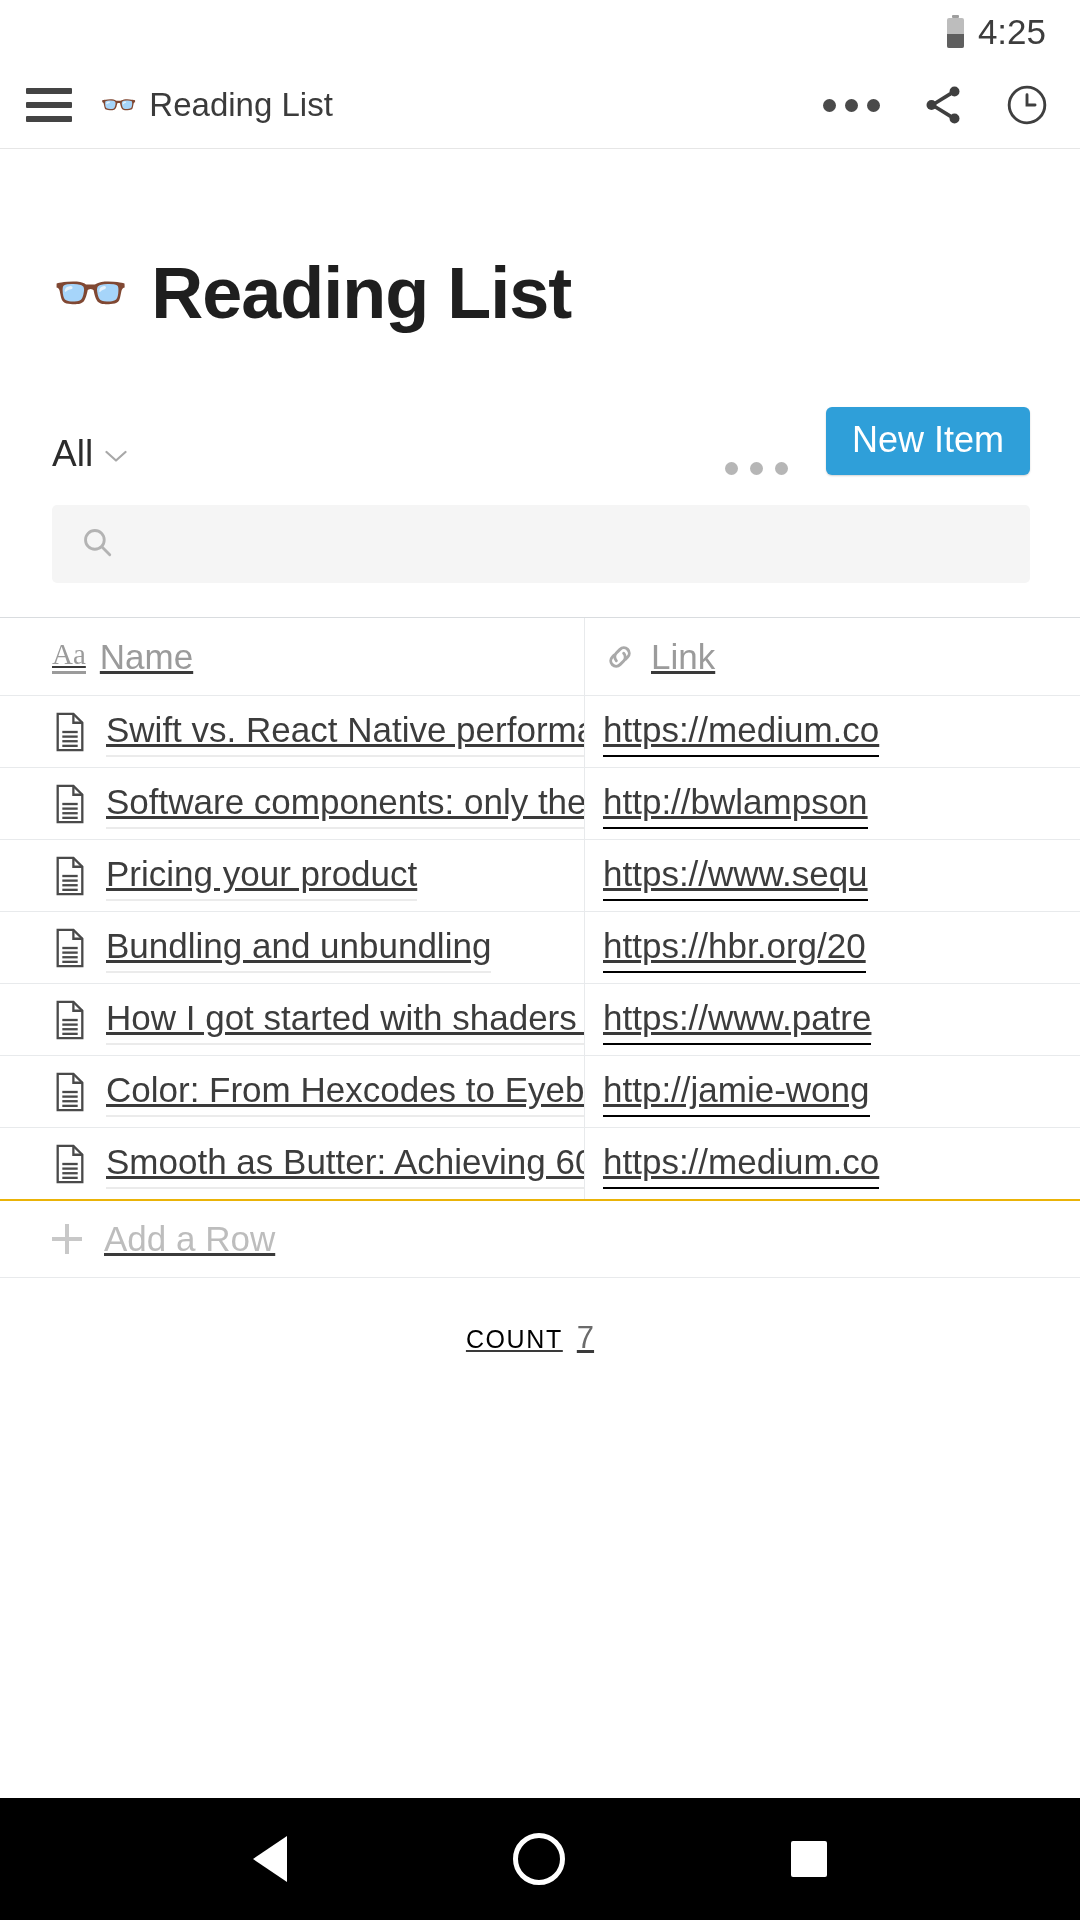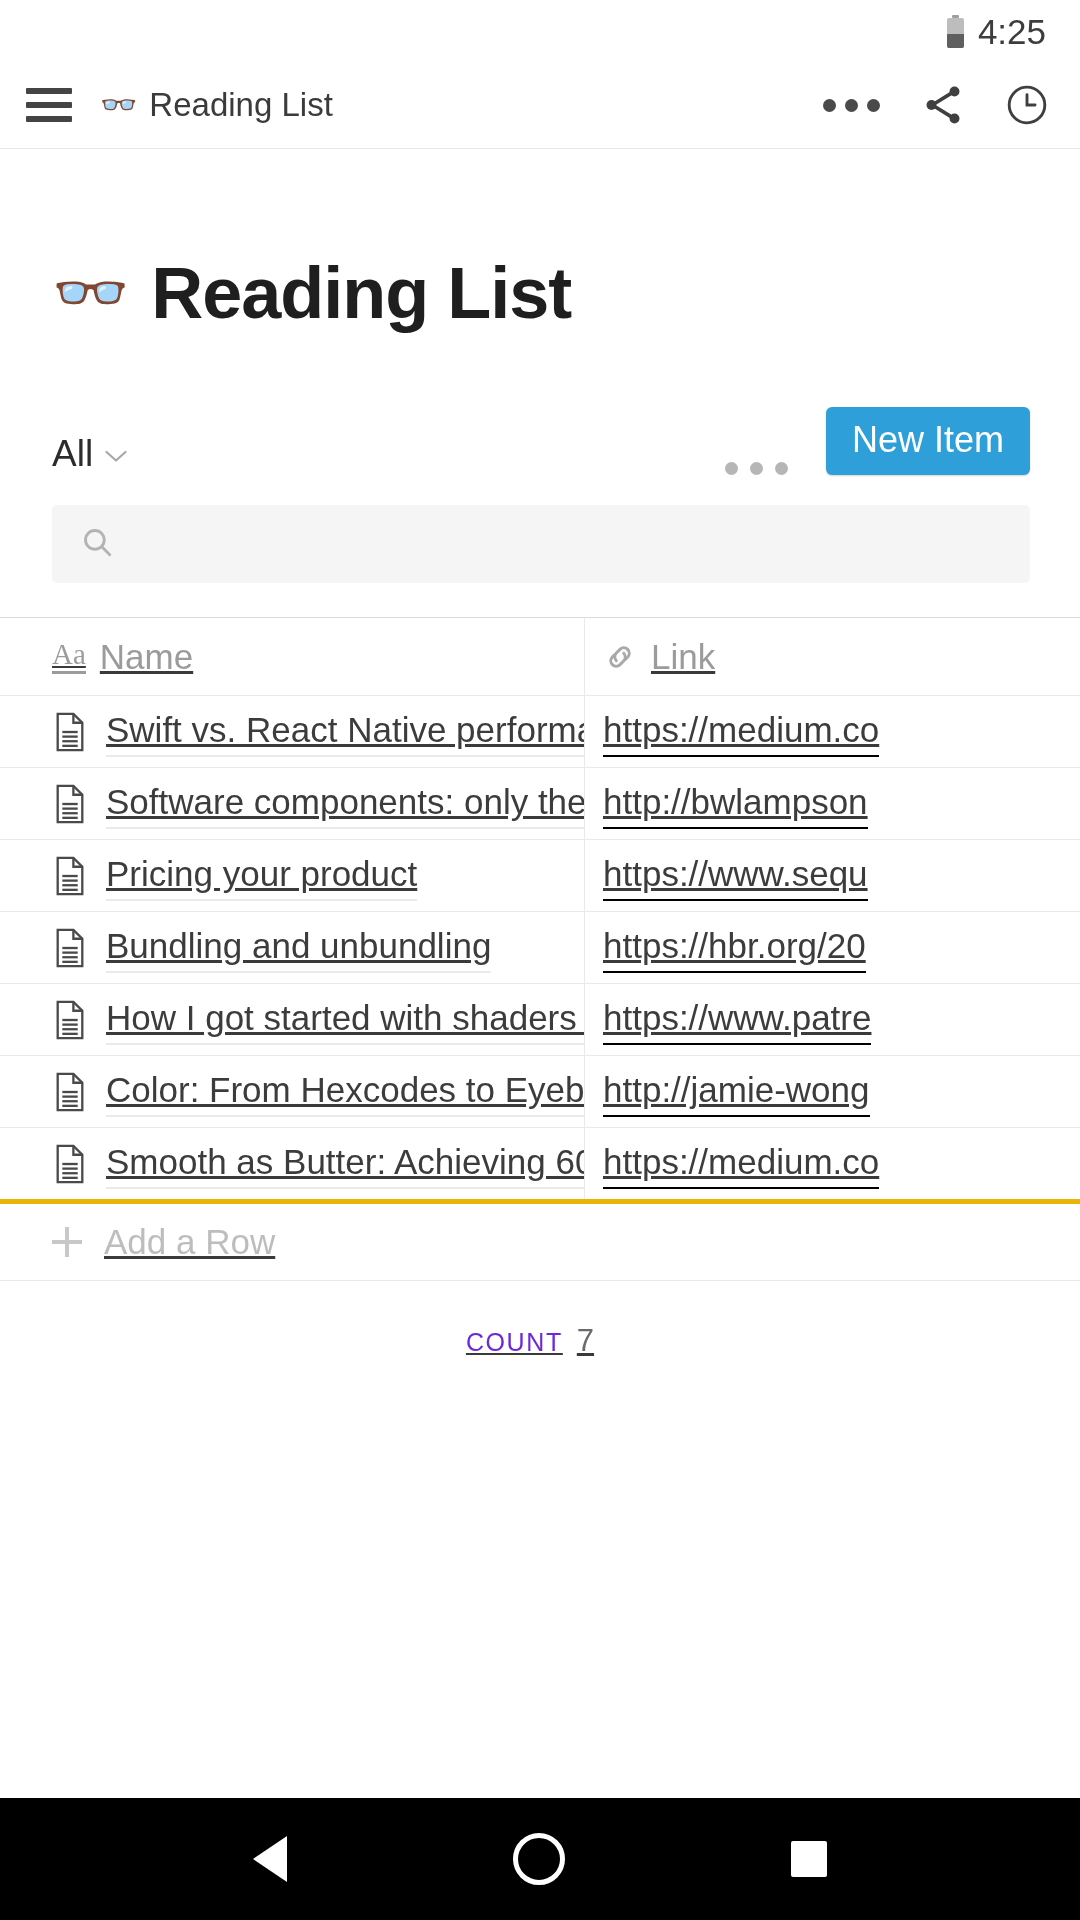--- a/index.html
+++ b/index.html
@@ -282,21 +282,21 @@
     line-height: 1.38;
     flex: none;
   }
   .cell-link .cell-text { border-bottom: 2px solid #000000; }
 
   .addrow {
     display: flex;
     align-items: center;
     height: 76px;
     padding-left: 52px;
-    border-top: 5px solid #eab308;
+    border-top: 2px solid #eab308;
     border-bottom: 1px solid #e8eaec;
     cursor: pointer;
   }
   .plus {
     width: 30px; height: 30px;
     position: relative;
     margin-right: 22px;
     flex: none;
   }
   .plus:before, .plus:after {
@@ -311,21 +311,21 @@
   .countbar {
     display: flex;
     align-items: baseline;
     justify-content: center;
     margin-top: 42px;
     padding-right: 20px;
   }
   .count-label {
     font-size: 25px;
     letter-spacing: 1.6px;
-    color: #6d28d9;
+    color: #000000;
     margin-right: 14px;
   }
   .count-value {
     font-size: 31px;
     color: #6b6b6b;
   }
 
   
   .navbar {
     position: absolute;

